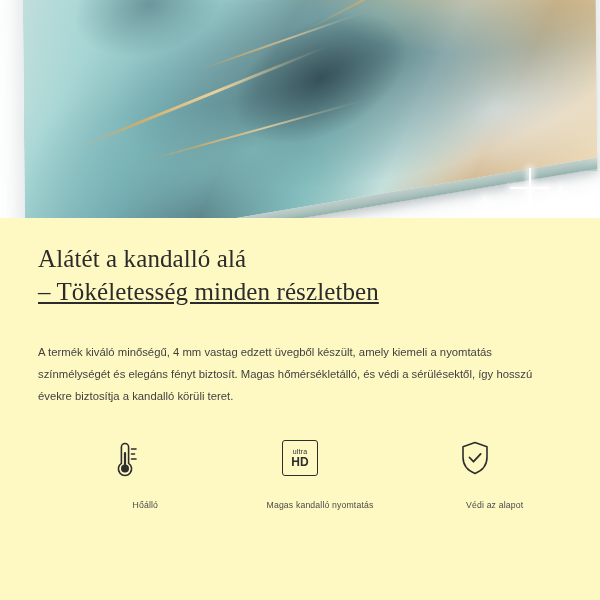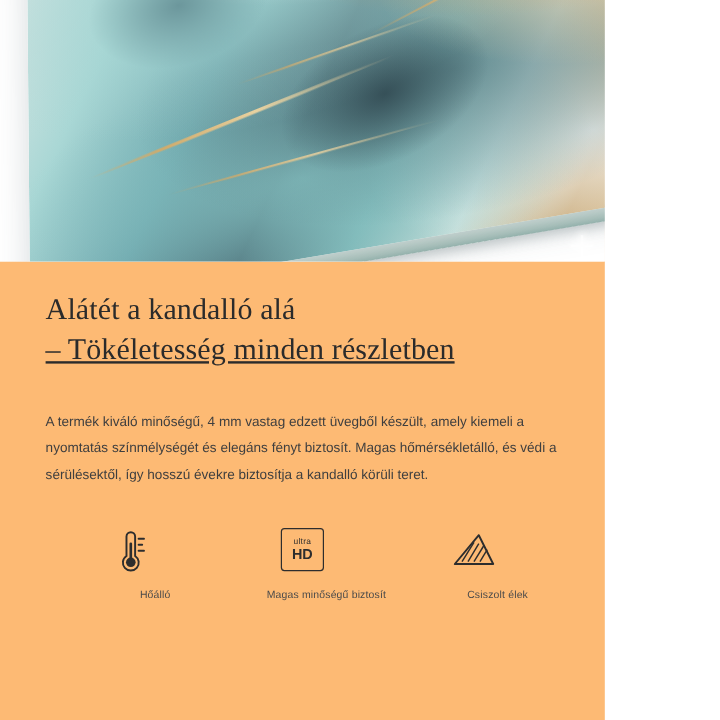--- a/index.html
+++ b/index.html
@@ -9,23 +9,23 @@
   body {
     width: 600px;
     height: 600px;
     background: #ffffff;
     font-family: "Liberation Sans", sans-serif;
     overflow: hidden;
   }
 
   .page {
     position: relative;
-    width: 504px;
+    width: 600px;
     height: 600px;
-    background: #fdba74;
+    background: #fef9c3;
     overflow: hidden;
   }
 
   
   .hero {
     position: relative;
     width: 600px;
     height: 218px;
     overflow: hidden;
     background: #ffffff;
@@ -178,21 +178,21 @@
     align-items: center;
     justify-content: center;
   }
   .feature .ico {
     height: 46px;
     display: flex;
     align-items: center;
     justify-content: center;
   }
   .feature .cap {
-    margin-top: 9px;
+    margin-top: 19px;
     font-size: 8.7px;
     color: #4a4a4a;
     text-align: center;
     letter-spacing: .15px;
     padding-left: 40px;
   }
   .ultrahd {
     width: 34px;
     height: 34px;
     border: 1.6px solid #2d2d2d;
@@ -268,36 +268,31 @@
         <span class="cap">Hőálló</span>
       </div>
 
       <div class="feature">
         <span class="ico">
           <span class="ultrahd">
             <span class="u1">ultra</span>
             <span class="u2">HD</span>
           </span>
         </span>
-        <span class="cap">Magas minőségű biztosít</span>
-      </div>
-
-
+        <span class="cap">Magas kandalló nyomtatás</span>
+      </div>
 
       <div class="feature">
         <span class="ico">
-          <svg width="44" height="40" viewBox="0 0 44 40" aria-hidden="true">
-            <path d="M6 32h32L26 8z" fill="none" stroke="#2d2d2d" stroke-width="1.6" stroke-linejoin="round"></path>
-            <g stroke="#2d2d2d" stroke-width="1.2">
-              <line x1="12" y1="30" x2="22" y2="14"></line>
-              <line x1="17" y1="30" x2="26" y2="15"></line>
-              <line x1="22" y1="30" x2="30" y2="17"></line>
-              <line x1="27" y1="30" x2="33" y2="20"></line>
-            </g>
+          <svg width="40" height="44" viewBox="0 0 40 44" aria-hidden="true">
+            <path d="M20 6.5l12 4.2v10.6c0 8.2-5.4 13.6-12 16.2-6.6-2.6-12-8-12-16.2V10.7L20 6.5z" fill="none" stroke="#2d2d2d" stroke-width="1.6" stroke-linejoin="round"></path>
+            <path d="M14.5 21.5l4 4.2 7.2-7.8" fill="none" stroke="#2d2d2d" stroke-width="1.8" stroke-linecap="round" stroke-linejoin="round"></path>
           </svg>
         </span>
-        <span class="cap">Csiszolt élek</span>
-      </div>
+        <span class="cap">Védi az alapot</span>
+      </div>
+
+
 
 
     </div>
   </div>
 </div>
 
 </body></html>

